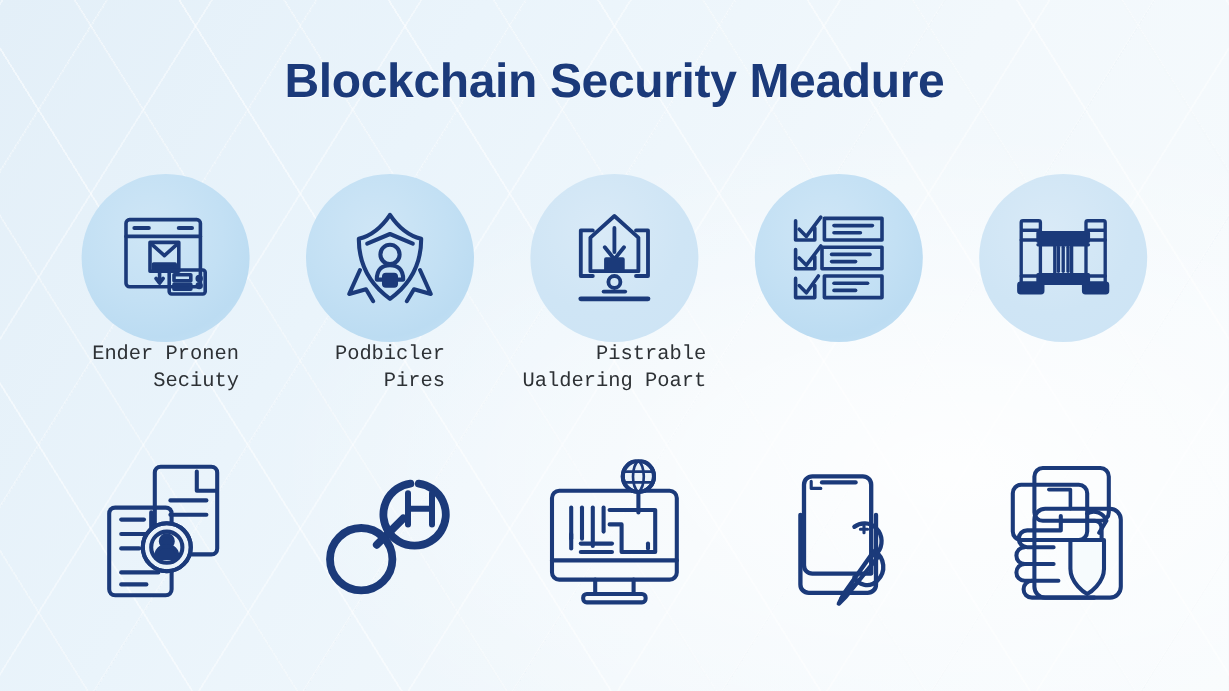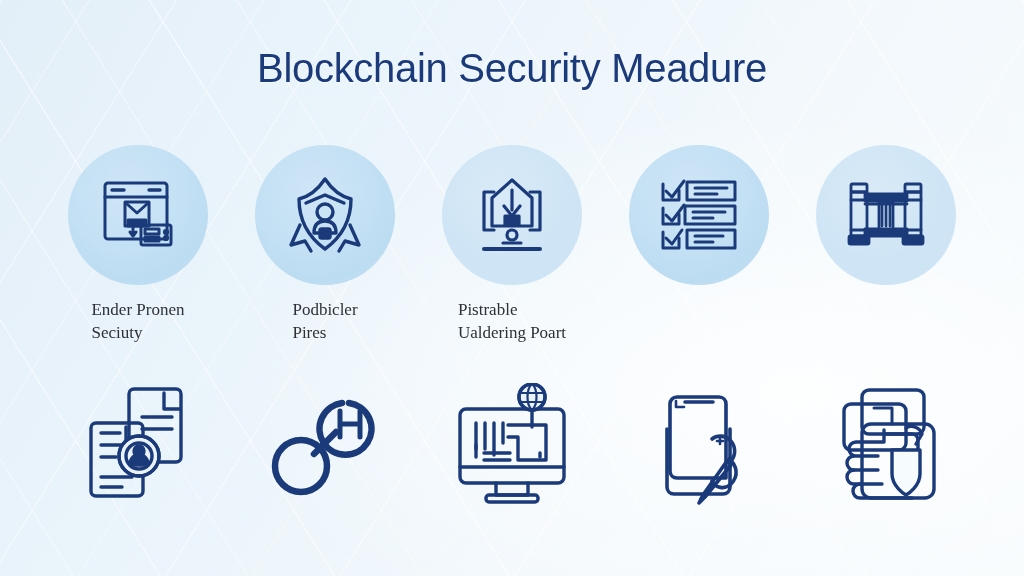--- a/index.html
+++ b/index.html
@@ -41,21 +41,21 @@
     pointer-events: none;
   }
 
   #title {
     position: absolute;
     top: 46px;
     left: 0;
     width: 1024px;
     text-align: center;
     font-size: 40px;
-    font-weight: normal;
+    font-weight: bold;
     letter-spacing: -0.3px;
     color: #1b3a7a;
     text-shadow: 0 1px 1px rgba(255,255,255,0.65);
     font-family: "Liberation Sans", sans-serif;
   }
 
   
   #top-row {
     position: absolute;
     top: 145px;
@@ -78,26 +78,25 @@
     background: radial-gradient(circle at 42% 34%, #cfe6f6 0%, #c3e0f4 48%, #bcdcf2 72%, #cae4f6 100%);
     display: flex;
     align-items: center;
     justify-content: center;
     box-shadow: 0 0 0 0 rgba(0,0,0,0);
   }
   .badge-circle.pale {
     background: radial-gradient(circle at 42% 34%, #d9eaf7 0%, #cfe5f5 55%, #cde4f5 100%);
   }
   .badge-label {
-    margin-top: 14px;
-    text-align: left;
+    text-align: right;
     font-size: 17px;
     line-height: 1.33;
     color: #2d3135;
-    font-family: Liberation Serif, serif;
+    font-family: Liberation Mono, monospace;
     white-space: pre-line;
   }
   .badge-label.faded {
     color: #4a5056;
     opacity: 0.88;
   }
 
   
   #bottom-row {
     position: absolute;

